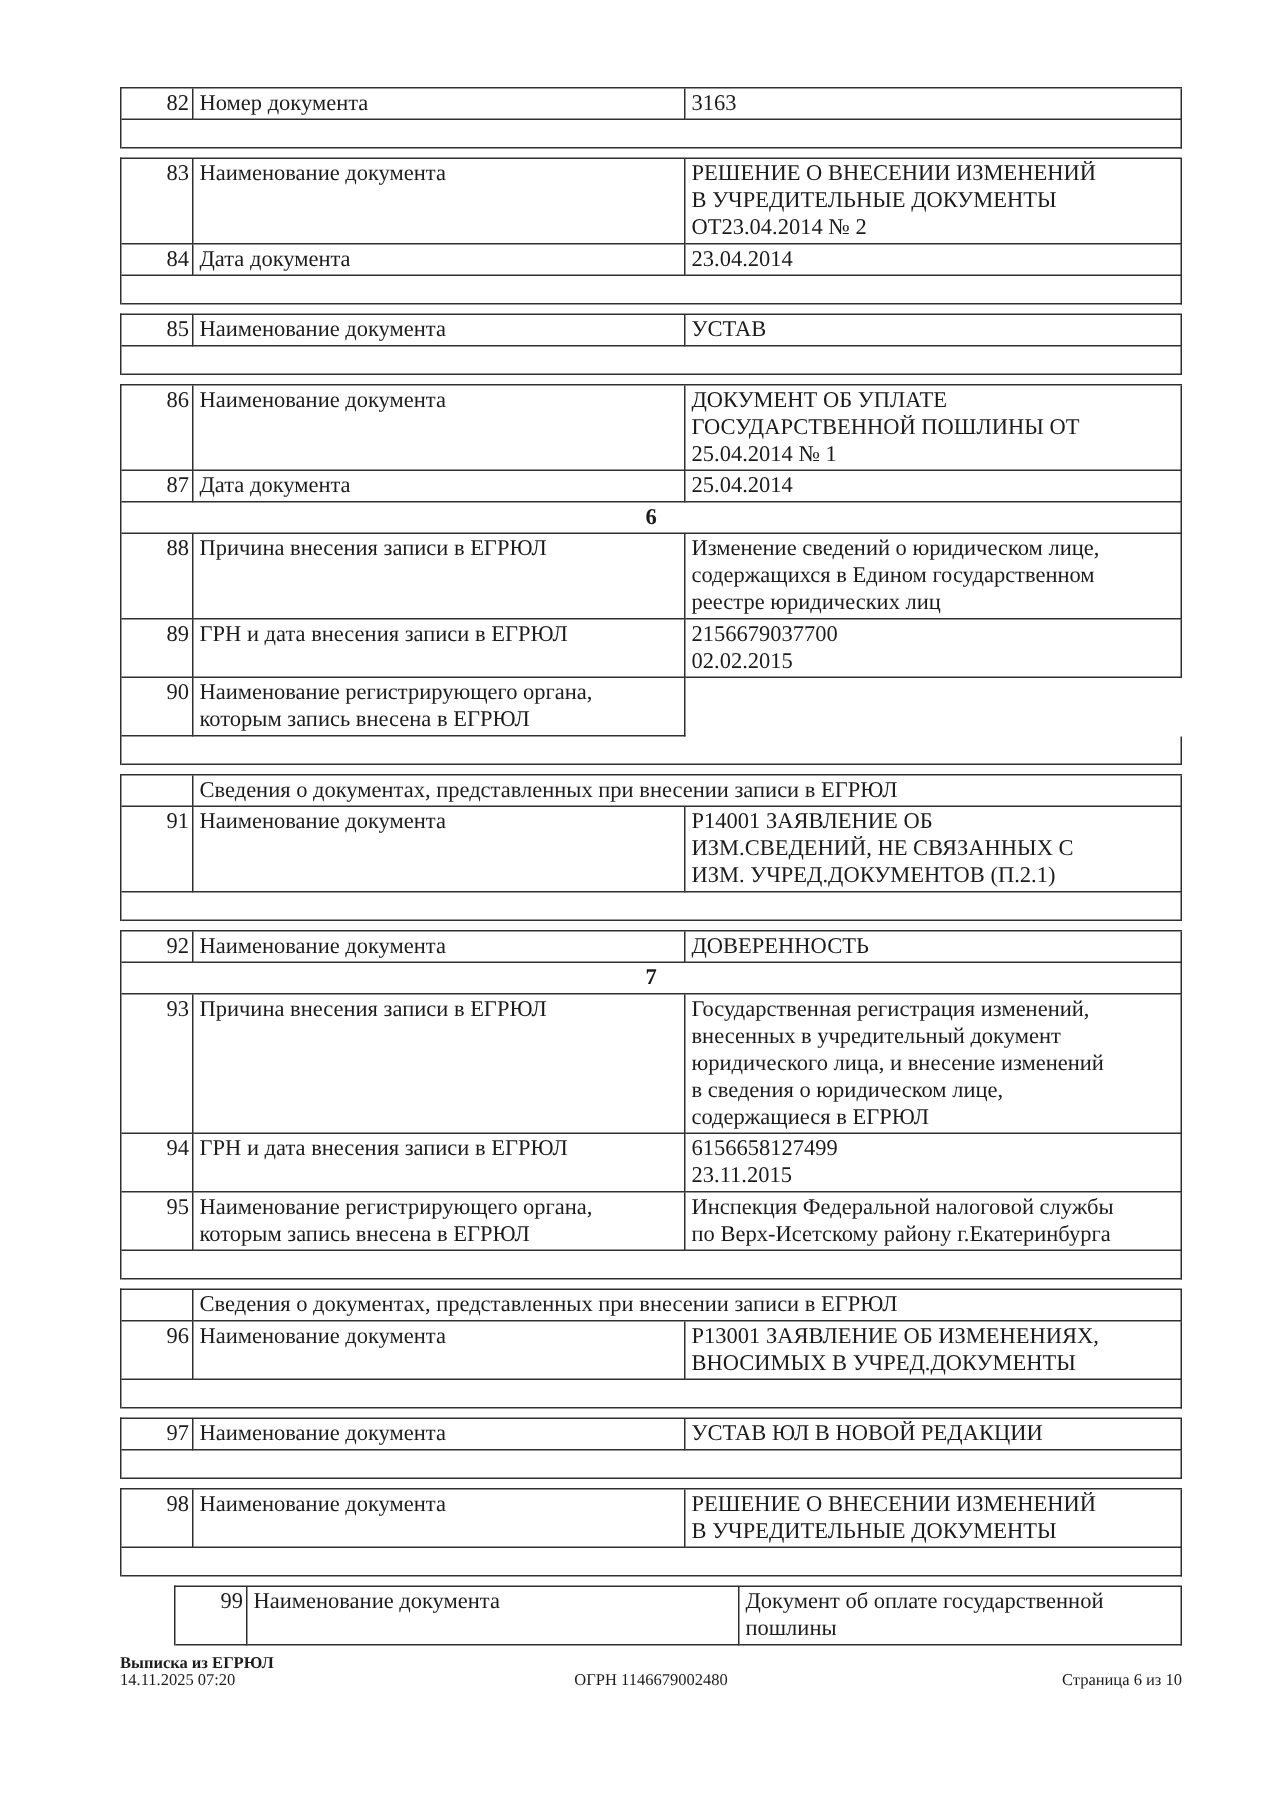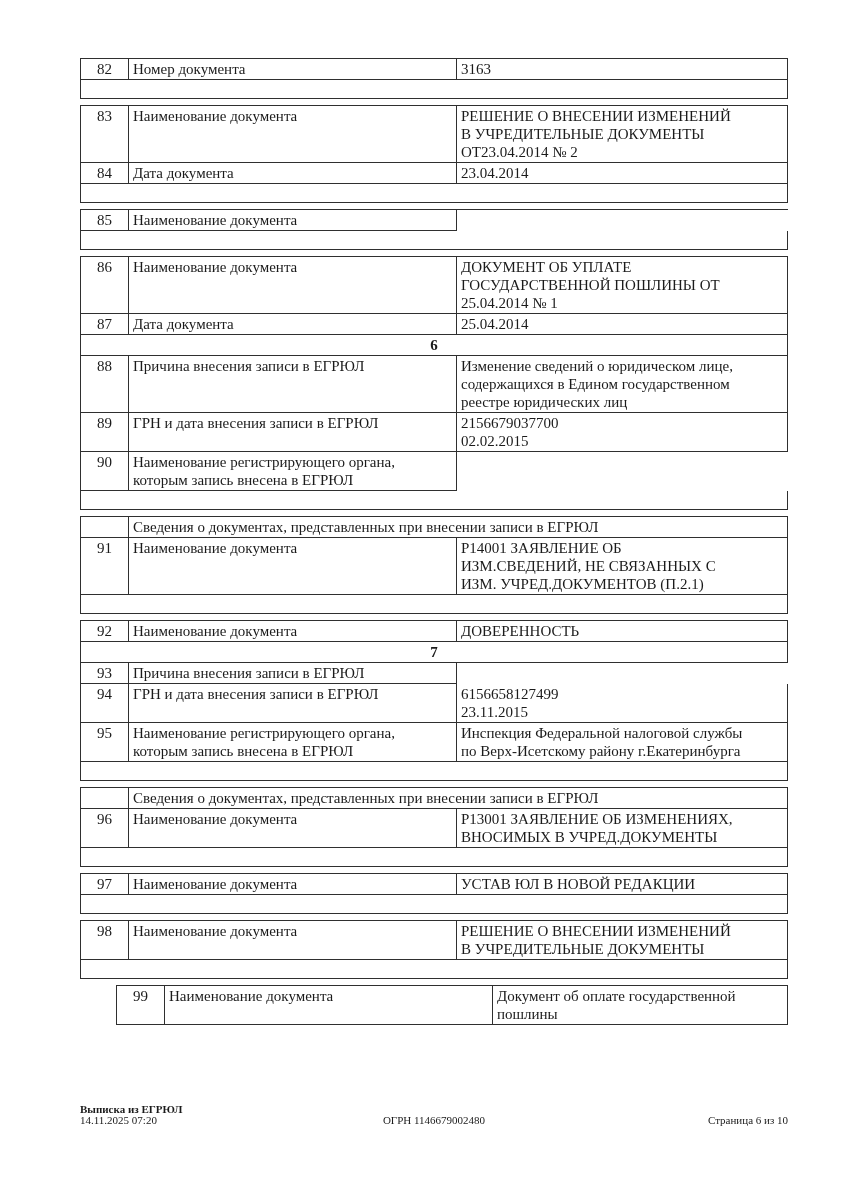--- a/index.html
+++ b/index.html
@@ -34,21 +34,21 @@
     grid-template-columns:48px 328px 1fr;
   }
   .cell{
     border-right:1px solid var(--line);
     border-bottom:1px solid var(--line);
     padding:1px 4px;
     white-space:pre-line;
     overflow:hidden;
   }
   .cell.num{
-    text-align:center;
+    text-align:right;
     padding:1px 2px;
   }
   .cell.full{grid-column:1 / -1;}
   .cell.span{grid-column:2 / -1;}
   .cell.group{
     text-align:center;
     font-weight:bold;
   }
   .cell.empty{min-height:19px;}
   
@@ -90,20 +90,21 @@
         <div class="cell value">23.04.2014</div>
       </div>
       <div class="row">
         <div class="cell full empty"></div>
       </div>
     </div>
     <div class="block">
       <div class="row">
         <div class="cell num">85</div>
         <div class="cell label">Наименование документа</div>
+        <div class="cell value">УСТАВ</div>
       </div>
       <div class="row">
         <div class="cell full empty"></div>
       </div>
     </div>
     <div class="block">
       <div class="row">
         <div class="cell num">86</div>
         <div class="cell label">Наименование документа</div>
         <div class="cell value">ДОКУМЕНТ ОБ УПЛАТЕ
@@ -161,20 +162,25 @@
         <div class="cell num">92</div>
         <div class="cell label">Наименование документа</div>
         <div class="cell value">ДОВЕРЕННОСТЬ</div>
       </div>
       <div class="row">
         <div class="cell full group">7</div>
       </div>
       <div class="row">
         <div class="cell num">93</div>
         <div class="cell label">Причина внесения записи в ЕГРЮЛ</div>
+        <div class="cell value">Государственная регистрация изменений,
+внесенных в учредительный документ
+юридического лица, и внесение изменений
+в сведения о юридическом лице,
+содержащиеся в ЕГРЮЛ</div>
       </div>
       <div class="row">
         <div class="cell num">94</div>
         <div class="cell label">ГРН и дата внесения записи в ЕГРЮЛ</div>
         <div class="cell value">6156658127499
 23.11.2015</div>
       </div>
       <div class="row">
         <div class="cell num">95</div>
         <div class="cell label">Наименование регистрирующего органа,

